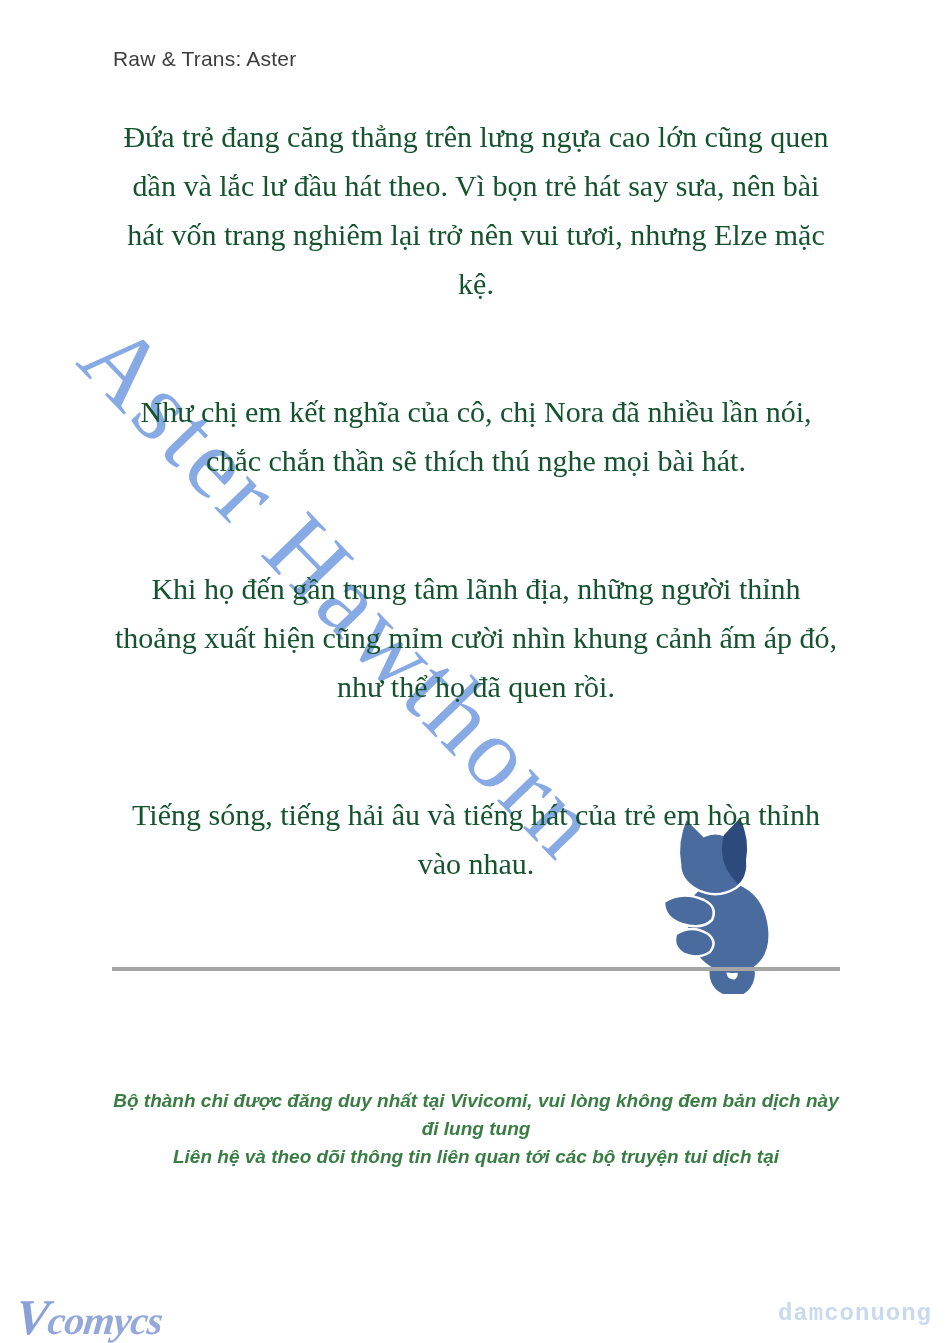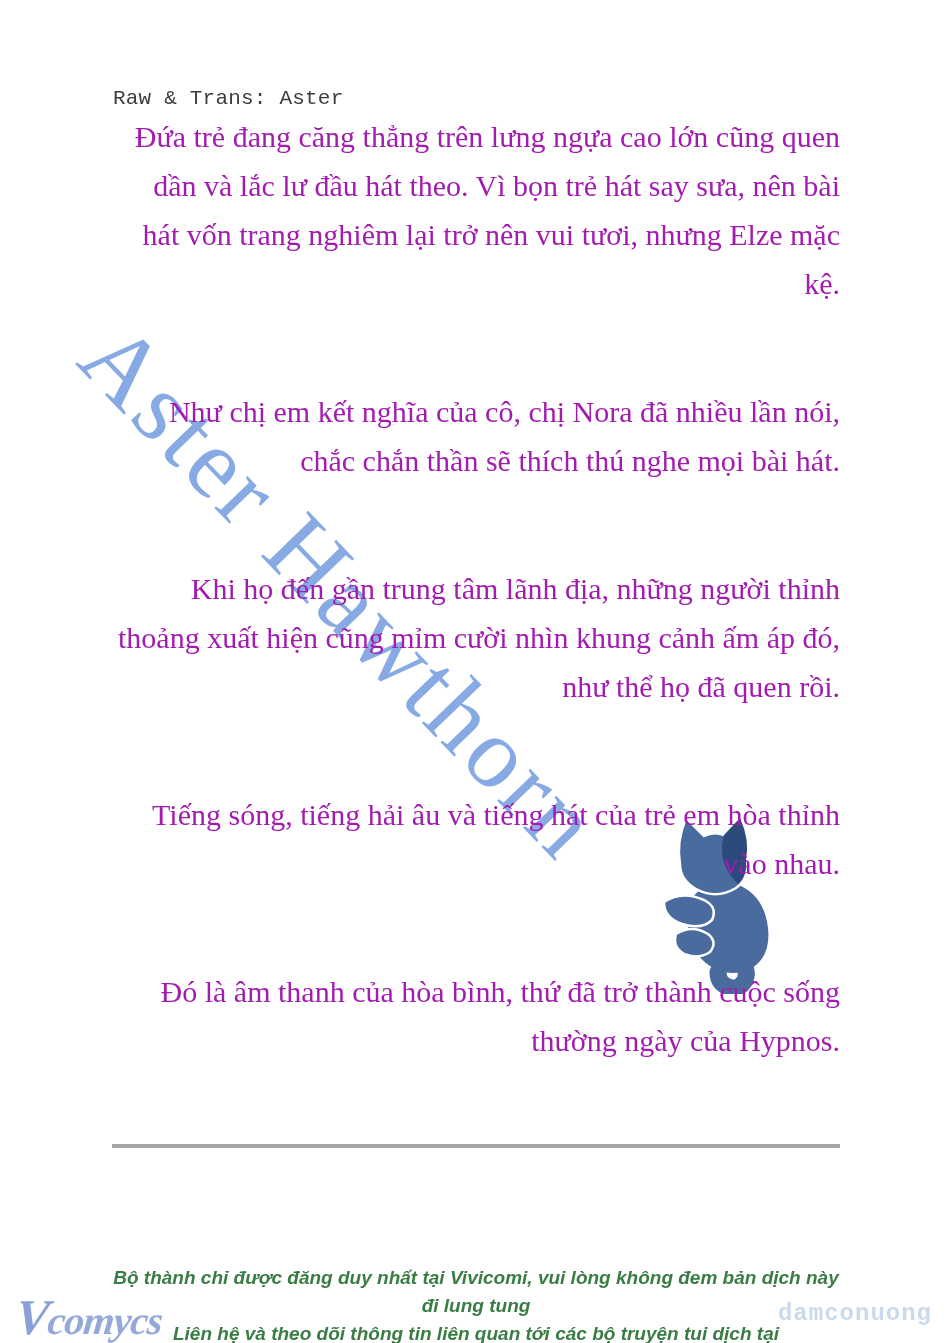--- a/index.html
+++ b/index.html
@@ -7,24 +7,23 @@
     width:950px;height:1343px;
     background:#ffffff;
     font-family:"Liberation Serif","DejaVu Serif",serif;
     position:relative;
     overflow:hidden;
   }
   .page{position:absolute;inset:0;background:#ffffff;}
 
   .credit{
     position:absolute;left:113px;top:47px;
-    font-family:Liberation Mono, monospace;
+    font-family:Liberation Sans, sans-serif;
     font-size:21px;color:#3d3d3d;letter-spacing:.2px;
     z-index:3;
-    margin-top:40px;
   }
 
   .watermark{
     position:absolute;left:140px;top:300px;
     font-family:"Liberation Serif","DejaVu Serif",serif;
     font-size:100px;letter-spacing:4px;white-space:nowrap;
     color:#7da3e2;opacity:.92;
     transform:rotate(46deg);transform-origin:0 0;
     z-index:1;pointer-events:none;
   }
@@ -33,22 +32,22 @@
     position:absolute;left:652px;top:806px;width:128px;height:188px;
     z-index:1;
   }
 
   .story{
     position:absolute;left:112px;top:112px;width:728px;
     z-index:2;
   }
   .story p{
     margin:0 0 79px 0;
-    font-size:30px;line-height:49px;color:#a21caf;
-    text-align:right;
+    font-size:30px;line-height:49px;color:#14532d;
+    text-align:center;
   }
   .divider{
     margin-top:67px;height:4px;width:100%;
     background:#a6a6a6;border:none;
   }
   .notice{
     margin-top:116px;text-align:center;
     font-family:"Liberation Sans","DejaVu Sans",sans-serif;
     font-style:italic;font-weight:bold;
     font-size:19px;line-height:28px;color:#3a7d44;
@@ -96,21 +95,20 @@
     <path d="M28 58 Q24 36 34 12 L52 30 Q62 25 72 29 L88 12 Q98 34 94 54 Q98 72 84 82 Q64 94 44 83 Q28 74 28 58 Z" fill="#4a6b9e" stroke="#ffffff" stroke-width="2.5"></path>
 
     <path d="M72 29 L88 12 Q98 34 94 54 Q96 68 86 78 Q70 62 70 44 Q70 35 72 29 Z" fill="#2c4a7c"></path>
   </svg>
 
   <div class="story">
     <p>Đứa trẻ đang căng thẳng trên lưng ngựa cao lớn cũng quen dần và lắc lư đầu hát theo. Vì bọn trẻ hát say sưa, nên bài hát vốn trang nghiêm lại trở nên vui tươi, nhưng Elze mặc kệ.</p>
     <p>Như chị em kết nghĩa của cô, chị Nora đã nhiều lần nói, chắc chắn thần sẽ thích thú nghe mọi bài hát.</p>
     <p>Khi họ đến gần trung tâm lãnh địa, những người thỉnh thoảng xuất hiện cũng mỉm cười nhìn khung cảnh ấm áp đó, như thể họ đã quen rồi.</p>
     <p>Tiếng sóng, tiếng hải âu và tiếng hát của trẻ em hòa thỉnh vào nhau.</p>
-    <p>Đó là âm thanh của hòa bình, thứ đã trở thành cuộc sống thường ngày của Hypnos.</p>
 
     <div class="divider"></div>
 
     <div class="notice">
       <div>Bộ thành chỉ được đăng duy nhất tại Vivicomi, vui lòng không đem bản dịch này đi lung tung</div>
       <div>Liên hệ và theo dõi thông tin liên quan tới các bộ truyện tui dịch tại</div>
 
     </div>
   </div>
 

